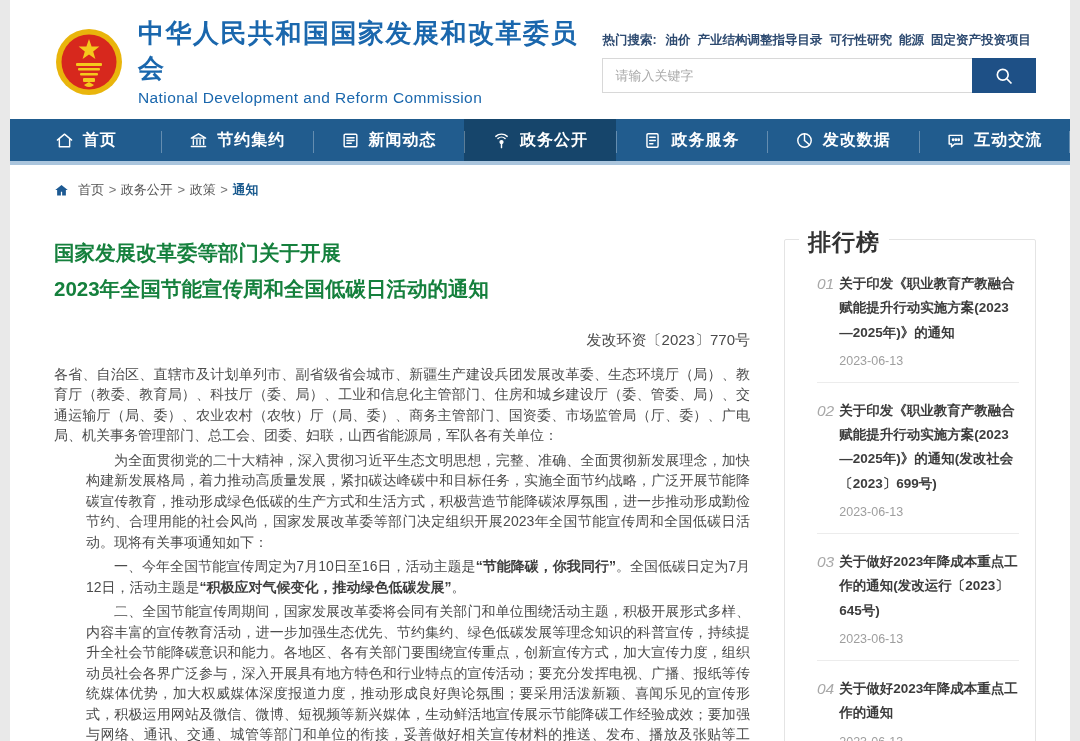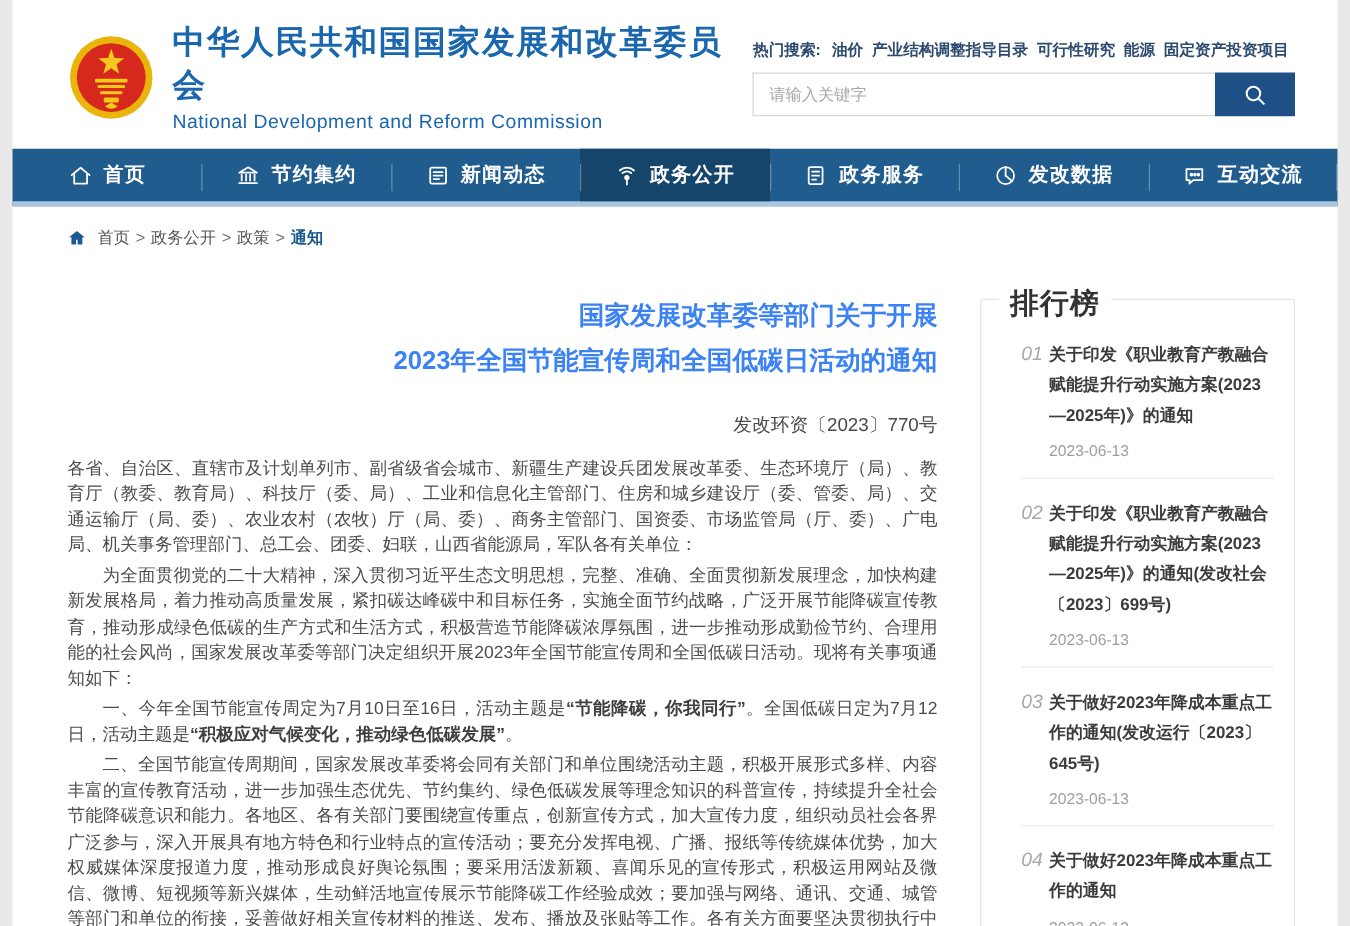--- a/index.html
+++ b/index.html
@@ -35,24 +35,24 @@
   
   .breadcrumb { display: flex; align-items: center; gap: 8px; padding: 16px 44px 10px; font-size: 13px; color: #555; }
   .breadcrumb .crumb { color: #555; text-decoration: none; cursor: pointer; }
   .breadcrumb .sep { color: #777; margin: 0 1px; }
   .breadcrumb .current { color: #1a5a8e; font-weight: bold; }
   .bc-home { width: 16px; height: 15px; display: inline-flex; }
 
   
   .content { display: flex; padding: 4px 34px 40px 44px; gap: 34px; }
   .main { flex: 1; min-width: 0; }
-  .article-title { text-align: right; font-size: 20.5px; font-weight: bold; color: #3b82f6; line-height: 1.75; margin-top: 22px; }
+  .article-title { text-align: left; font-size: 20.5px; font-weight: bold; color: #15803d; line-height: 1.75; margin-top: 22px; }
   .doc-number { text-align: right; font-size: 15px; color: #4a4a4a; margin: 24px 0 14px; }
   .para { font-size: 14px; color: #4c4c4c; line-height: 20.5px; text-align: justify; margin-top: 4px; }
-  .para.indent { text-indent: 2em; }
+  .para.indent { text-indent: 2em; margin-left: 32px; }
   .para b { color: #3f3f3f; }
 
   
   .sidebar { width: 252px; flex-shrink: 0; align-self: flex-start; border: 1px solid #e4e4e4; border-radius: 2px; position: relative; margin-top: 26px; padding: 16px 16px 4px; }
   .sidebar-title { position: absolute; top: -13px; left: 14px; background: #fff; padding: 0 9px; font-size: 23px; font-weight: bold; color: #333; letter-spacing: 1px; }
   .rank-item { display: flex; gap: 5px; padding: 16px 0 14px; border-bottom: 1px solid #ececec; cursor: pointer; margin-left: 16px; }
   .rank-item:last-child { border-bottom: none; }
   .rank-num { font-size: 15.5px; color: #a8a8a8; font-style: italic; line-height: 1.5; flex-shrink: 0; }
   .rank-title { font-size: 13.5px; font-weight: bold; color: #3c3c3c; line-height: 1.8; }
   .rank-date { font-size: 12.5px; color: #9e9e9e; margin-top: 9px; font-weight: normal; }

